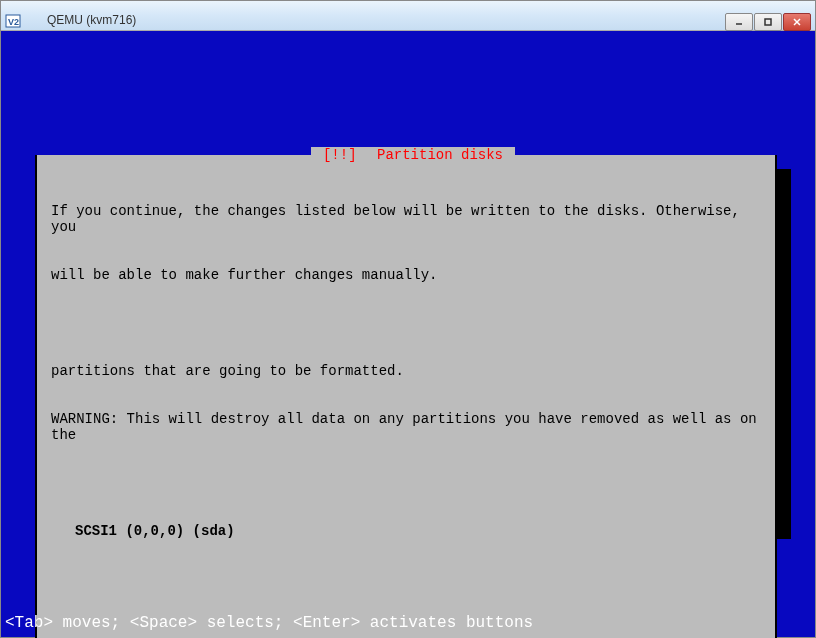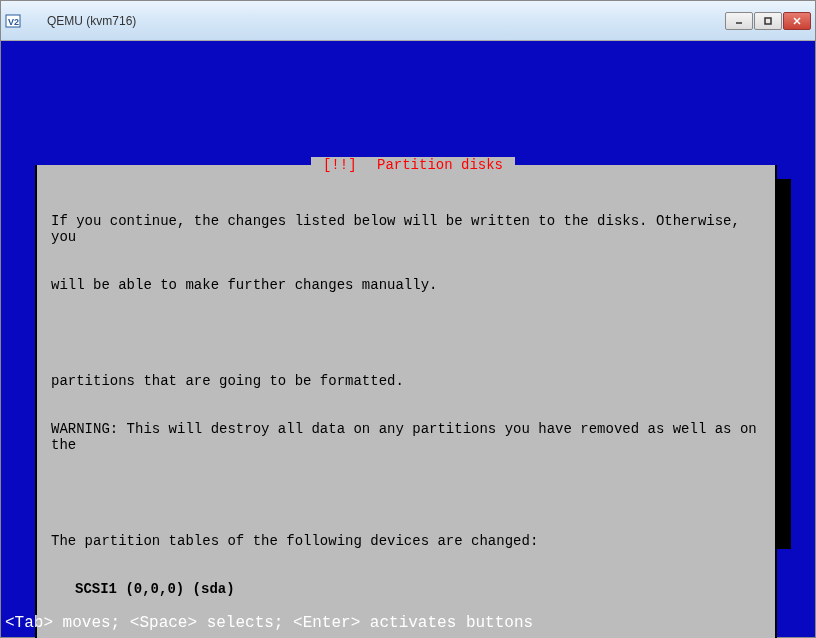--- a/index.html
+++ b/index.html
@@ -12,26 +12,25 @@
     }
     .window {
       width: 816px;
       height: 638px;
       border: 1px solid #888;
       background: #fff;
       display: flex;
       flex-direction: column;
     }
     .titlebar {
-      height: 40px;
+      height: 30px;
       background: linear-gradient(to bottom, #ebf4fc 0%, #d5e7f8 50%, #c7ddf2 100%);
       border-bottom: 1px solid #aaa;
       display: flex;
-      align-items: center;
-      padding: 0 4px;
+      padding: 12px 4px;
       font-size: 12px;
       color: #333;
     }
     .titlebar-icon {
       width: 16px;
       height: 16px;
       margin-right: 6px;
       display: flex;
       align-items: center;
       justify-content: center;
@@ -176,21 +175,20 @@
     </div>
 
     <div class="dialog">
       <div class="dialog-body">
         <div class="dialog-line">If you continue, the changes listed below will be written to the disks. Otherwise, you</div>
         <div class="dialog-line">will be able to make further changes manually.</div>
         <div class="dialog-line">&nbsp;</div>
         <div class="dialog-line">partitions that are going to be formatted.</div>
         <div class="dialog-line">WARNING: This will destroy all data on any partitions you have removed as well as on the</div>
         <div class="dialog-line">&nbsp;</div>
-        <div class="dialog-line">The partition tables of the following devices are changed:</div>
         <div class="dialog-line dialog-indent">SCSI1 (0,0,0) (sda)</div>
         <div class="dialog-line">&nbsp;</div>
         
         
         
         
         
         
         
         

